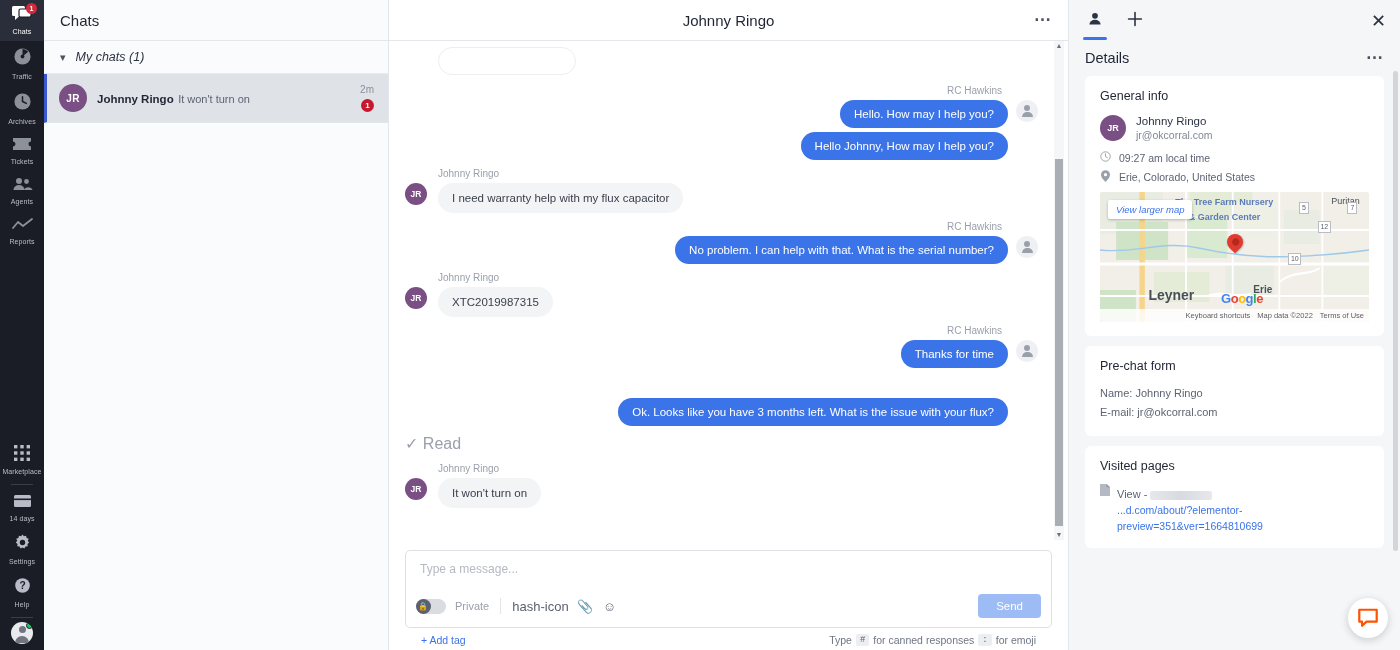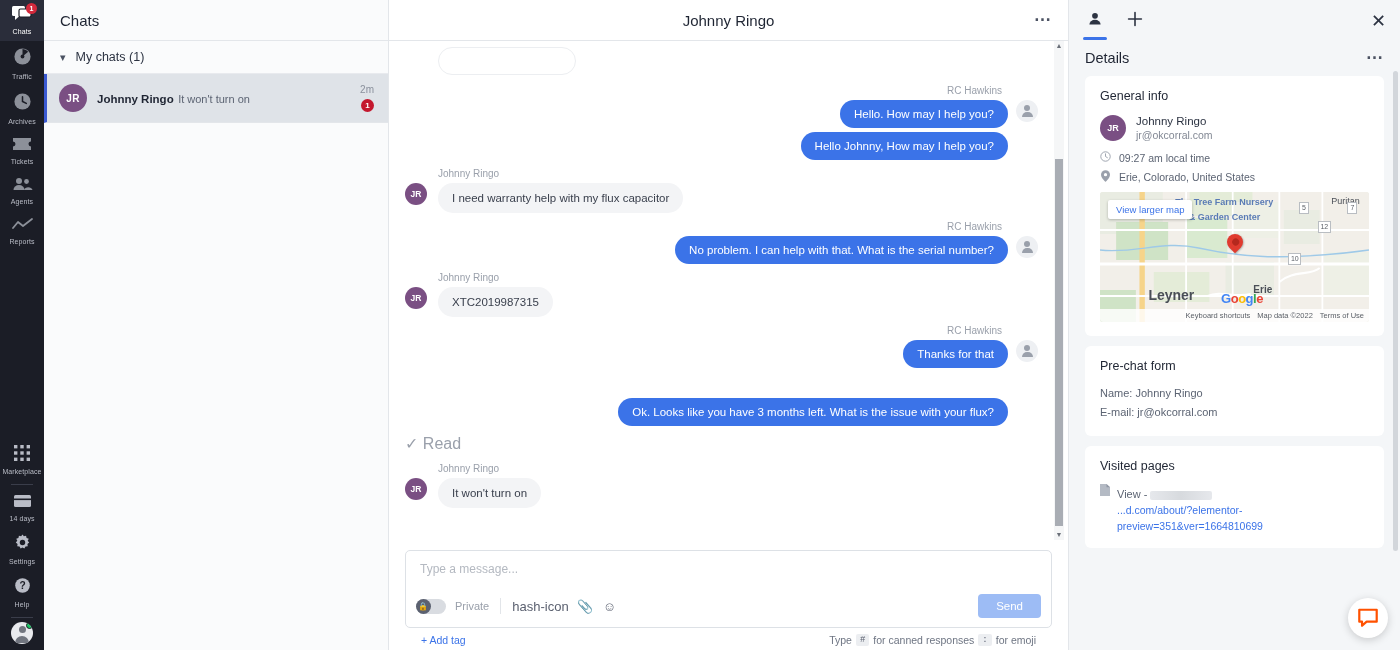--- a/index.html
+++ b/index.html
@@ -66,21 +66,21 @@
     display: flex; align-items: center;
     padding: 0 16px; border-bottom: 1px solid #e3e6ea;
     background: #fafbfc;
   }
   .cl-title { font-size: 15px; color: #1f2533; font-weight: normal; }
   .cl-group {
     height: 33px; display: flex; align-items: center; gap: 10px;
     padding: 0 16px; border-bottom: 1px solid #e8eaee;
     cursor: pointer;
   }
-  .cl-group-label { font-size: 12.5px; color: #2c3342; }
+  .cl-group-label { font-size: 12.5px; color: #2c3342; font-style: italic; }
   .chev { color: #4b5262; font-size: 11px; line-height: 1; }
   .chat-row {
     display: flex; align-items: center; gap: 10px;
     padding: 10px 14px 10px 12px;
     background: #dfe3e8;
     border-left: 3px solid #3a59d1;
     border-bottom: 1px solid #e3e6ea;
     cursor: pointer; position: relative;
   }
   .avatar-jr {
@@ -271,20 +271,21 @@
   .map {
     position: relative; height: 130px; border-radius: 3px;
     overflow: hidden; margin-top: 8px; background: #e8eadf;
   }
   .map .mlabel { position: absolute; font-size: 9px; }
   .view-larger {
     position: absolute; top: 8px; left: 8px; z-index: 5;
     background: #fff; color: #3b73e8; font-size: 9.5px;
     padding: 4px 8px; border-radius: 2px; cursor: pointer;
     box-shadow: 0 1px 3px rgba(0,0,0,.25);
+    font-style: italic;
   }
   .pin {
     position: absolute; left: 50%; top: 32%; z-index: 4;
     width: 16px; height: 16px; margin-left: -8px;
     background: #e03b2f; border-radius: 50% 50% 50% 0;
     transform: rotate(-45deg);
     box-shadow: 0 1px 2px rgba(0,0,0,.3);
   }
   .pin::after {
     content:""; position:absolute; left:4.5px; top:4.5px;
@@ -541,21 +542,21 @@
         <div class="m-author left">Johnny Ringo</div>
         <div class="row">
           <div class="jr-small">JR</div>
           <div class="bub-in">XTC2019987315</div>
         </div>
       </div>
 
       <div class="m-block">
         <div class="m-author right">RC Hawkins</div>
         <div class="row right">
-          <div class="bub-out">Thanks for that</div>
+          <div class="bub-out">Thanks for time</div>
           <div class="mini-av">
               <i class="h"></i>
               <i class="b"></i>
             </div>
         </div>
         <div class="row right">
           <div class="mini-av spacer"></div>
         </div>
         <div class="row right">
           <div class="bub-out">Ok. Looks like you have 3 months left. What is the issue with your flux?</div>

